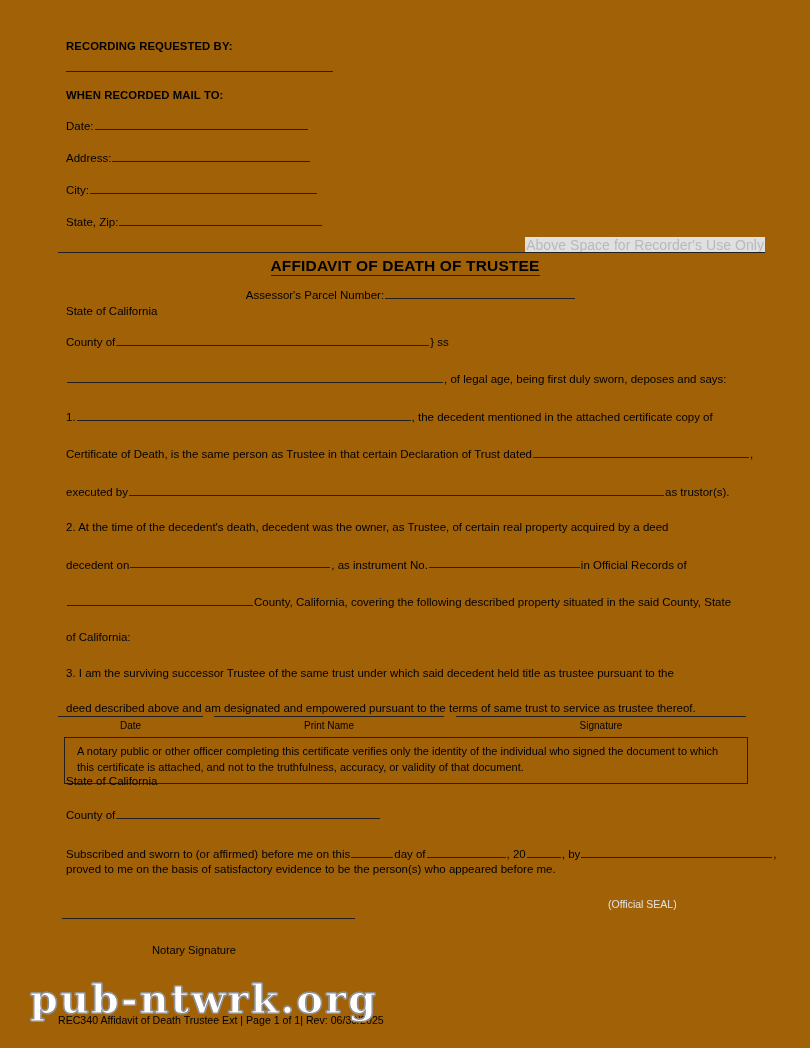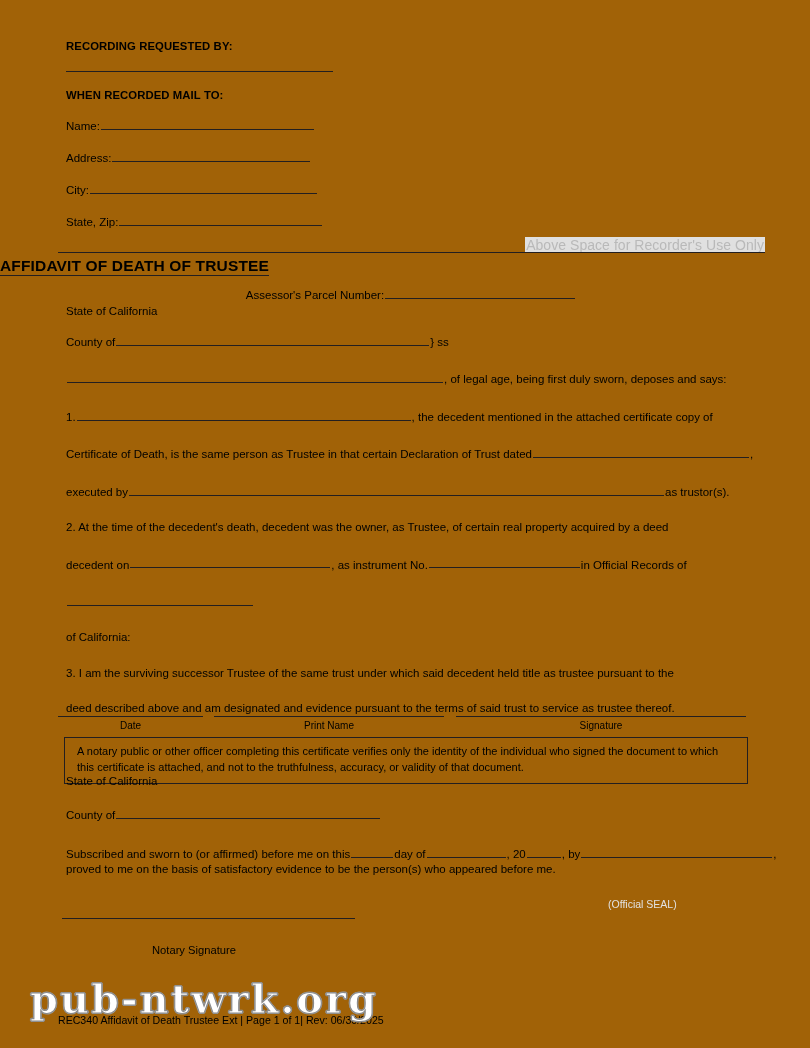--- a/index.html
+++ b/index.html
@@ -85,20 +85,21 @@
     border-bottom: 1.6px solid #231f20;
     height: 0;
   }
 
   
   .doc-title {
     position: absolute;
     left: 0;
     right: 0;
     top: 257px;
+    text-align: center;
     font-size: 15.5px;
     font-weight: bold;
     letter-spacing: 0.15px;
   }
   .doc-title span {
     border-bottom: 1.6px solid #231f20;
     padding-bottom: 1px;
   }
 
   
@@ -222,21 +223,21 @@
 <body>
 
 <div class="page">
 
   <div class="hdr-block">
     <div class="hdr-title">RECORDING REQUESTED BY:</div>
     <div class="hdr-rule"></div>
     <div class="hdr-title2">WHEN RECORDED MAIL TO:</div>
 
     <div class="hdr-field">
-      <span class="lbl">Name:</span><span class="fill" style="width:213px"></span>
+      <span class="lbl">Date:</span><span class="fill" style="width:213px"></span>
     </div>
     <div class="hdr-field">
       <span class="lbl">Address:</span><span class="fill" style="width:198px"></span>
     </div>
     <div class="hdr-field">
       <span class="lbl">City:</span><span class="fill" style="width:227px"></span>
     </div>
     <div class="hdr-field">
       <span class="lbl">State, Zip:</span><span class="fill" style="width:203px"></span>
     </div>
@@ -277,28 +278,28 @@
       <span>executed by</span><span class="fill" style="width:535px"></span><span>as trustor(s).</span>
     </div>
 
     <div class="para">2. At the time of the decedent's death, decedent was the owner, as Trustee, of certain real property acquired by a deed</div>
 
     <div class="para">
       <span>decedent on</span><span class="fill" style="width:200px"></span><span>, as instrument No.</span><span class="fill" style="width:151px"></span><span>in Official Records of</span>
     </div>
 
     <div class="para">
-      <span class="fill" style="width:186px"></span>
+      <span class="fill" style="width:186px"></span><span>County, California, covering the following described property situated in the said County, State</span>
     </div>
 
     <div class="para">of California:</div>
 
     <div class="para">3. I am the surviving successor Trustee of the same trust under which said decedent held title as trustee pursuant to the</div>
 
-    <div class="para para-last">deed described above and am designated and evidence pursuant to the terms of said trust to service as trustee thereof.</div>
+    <div class="para para-last">deed described above and am designated and empowered pursuant to the terms of same trust to service as trustee thereof.</div>
   </div>
 
   <div class="sig-row">
     <div class="sig-col sig-date">
       <span>Date</span>
     </div>
     <div class="sig-col sig-print">
       <span>Print Name</span>
     </div>
     <div class="sig-col sig-sign">

